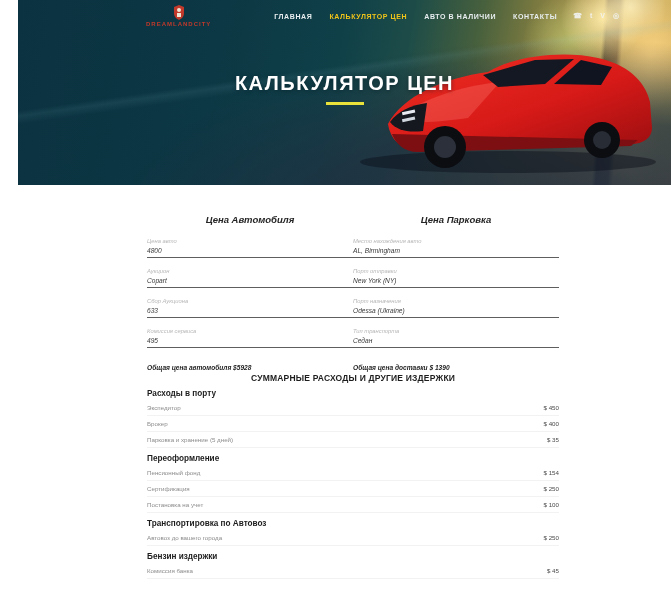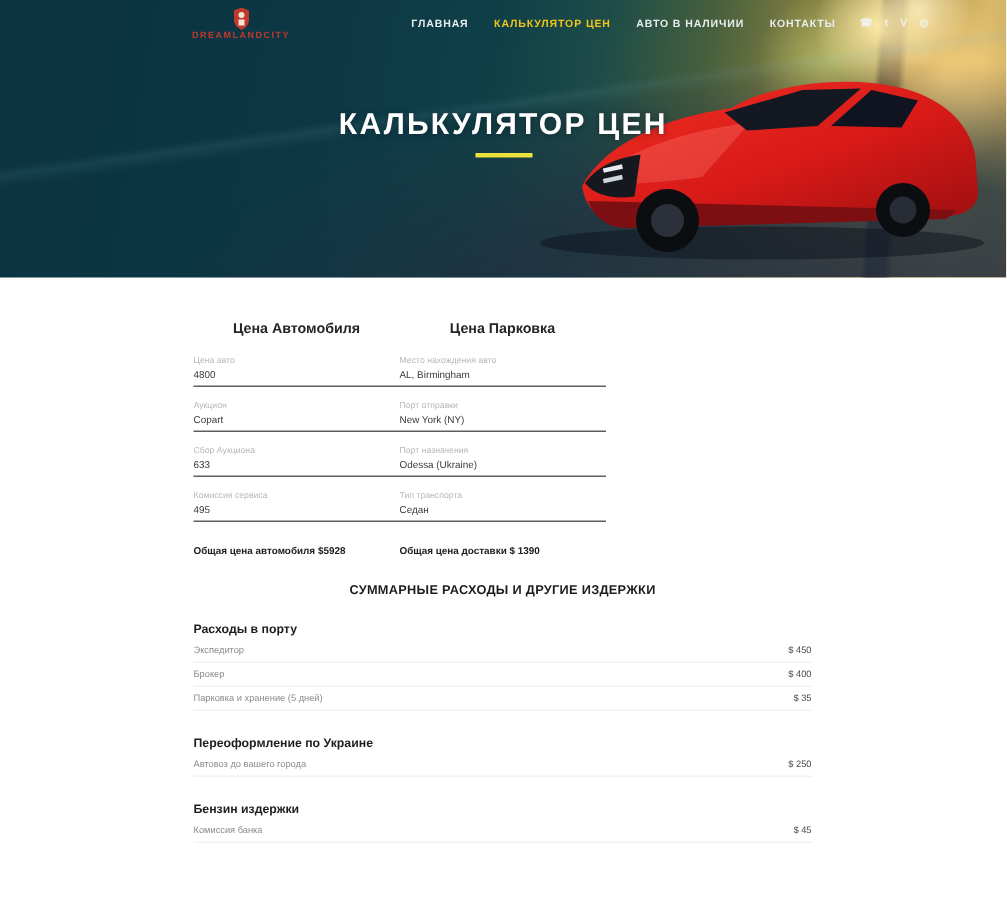--- a/index.html
+++ b/index.html
@@ -1,17 +1,17 @@
 <!DOCTYPE html>
 <html><head>
 <meta charset="utf-8">
 <style>
   * { margin:0; padding:0; box-sizing:border-box; }
   html,body { width:671px; background:#fff; font-family:"Liberation Sans", sans-serif; }
-  .page { width:671px; height:600px; position:relative; overflow:hidden; background:#fff; }
+  .page { width:671px; height:600px; position:relative; overflow:hidden; background:#fff;padding-left:18px; }
 
   
   .hero { position:relative; height:185px; overflow:hidden;
     background:
       radial-gradient(circle at 585px 18px, rgba(255,236,170,.95) 0, rgba(255,236,170,0) 42px),
       radial-gradient(circle at 632px 55px, rgba(255,214,130,.85) 0, rgba(255,214,130,0) 55px),
       radial-gradient(circle at 612px 8px,  rgba(255,246,205,.8) 0, rgba(255,246,205,0) 36px),
       radial-gradient(circle at 552px 42px, rgba(205,220,125,.55) 0, rgba(205,220,125,0) 48px),
       radial-gradient(circle at 655px 128px, rgba(125,142,82,.65) 0, rgba(125,142,82,0) 62px),
       linear-gradient(94deg, rgba(0,0,0,0) 585px, rgba(45,28,22,.75) 589px, rgba(62,40,30,.7) 601px, rgba(0,0,0,0) 606px),
@@ -33,30 +33,30 @@
   .socials { display:flex; gap:8px; padding-top:7px; margin-left:16px; }
   .soc { font-size:7px; line-height:8px; color:#f2f4f4; opacity:.9; cursor:pointer; font-weight:bold; }
 
   .hero-title-wrap { position:absolute; z-index:4; top:72px; left:0; width:100%; text-align:center; }
   .hero-title { font-size:20px; font-weight:bold; color:#fff; letter-spacing:1.5px; text-shadow:0 1px 4px rgba(0,20,30,.5); }
   .hero-underline { width:38px; height:3px; background:#e8e23a; margin:7px auto 0 auto; }
 
   
   .content { width:412px; margin-left:129px; padding-top:29px; }
 
-  .cols { display:grid; grid-template-columns:1fr 1fr 1fr; column-gap:0; }
+  .cols { display:grid; grid-template-columns:1fr 1fr; column-gap:0;font-style:italic; }
   .col { display:flex; flex-direction:column; }
   .col-title { font-size:9.5px; font-weight:bold; color:#252525; text-align:center; margin-bottom:13px; }
   .field { margin-bottom:10px; }
   .f-label { font-size:5.8px; color:#b7b7b7; margin-bottom:3px; }
   .f-value { font-size:6.6px; color:#3a3a3a; padding-bottom:3px; border-bottom:1px solid #5e5e5e; cursor:pointer; }
   .col-total { margin-top:auto; padding-top:6px; font-size:6.6px; font-weight:bold; color:#1d1d1d; }
 
-  .sum-title { font-size:8.5px; font-weight:bold; color:#1d1d1d; text-align:center; margin-top:17px; letter-spacing:.2px; }
-  .group-title { font-size:8.2px; font-weight:bold; color:#1d1d1d; margin-top:17px; margin-bottom:2px; }
+  .sum-title { font-size:8.5px; font-weight:bold; color:#1d1d1d; text-align:center; margin-top:2px; letter-spacing:.2px; }
+  .group-title { font-size:8.2px; font-weight:bold; color:#1d1d1d; margin-top:6px; margin-bottom:2px; }
   .row { display:flex; justify-content:space-between; align-items:center; padding:4px 0; border-bottom:1px solid #f2f2f2; }
   .row-label { font-size:6.2px; color:#8c8c8c; }
   .row-value { font-size:6.2px; color:#4a4a4a; }
 </style>
 </head>
 <body>
 
 <div class="page">
 
   <div class="hero">
@@ -172,23 +172,38 @@
       <div class="row">
         <span class="row-label">Брокер</span>
         <span class="row-value">$ 400</span>
       </div>
       <div class="row">
         <span class="row-label">Парковка и хранение (5 дней)</span>
         <span class="row-value">$ 35</span>
       </div>
     </div>
 
-
-    <div>
-      <div class="group-title">Переоформление по Украине</div>
+    <div>
+      <div class="group-title">Переоформление</div>
+      <div class="row">
+        <span class="row-label">Пенсионный фонд</span>
+        <span class="row-value">$ 154</span>
+      </div>
+      <div class="row">
+        <span class="row-label">Сертификация</span>
+        <span class="row-value">$ 250</span>
+      </div>
+      <div class="row">
+        <span class="row-label">Постановка на учет</span>
+        <span class="row-value">$ 100</span>
+      </div>
+    </div>
+
+    <div>
+      <div class="group-title">Транспортировка по Автовоз</div>
       <div class="row">
         <span class="row-label">Автовоз до вашего города</span>
         <span class="row-value">$ 250</span>
       </div>
     </div>
 
     <div>
       <div class="group-title">Бензин издержки</div>
       <div class="row">
         <span class="row-label">Комиссия банка</span>

